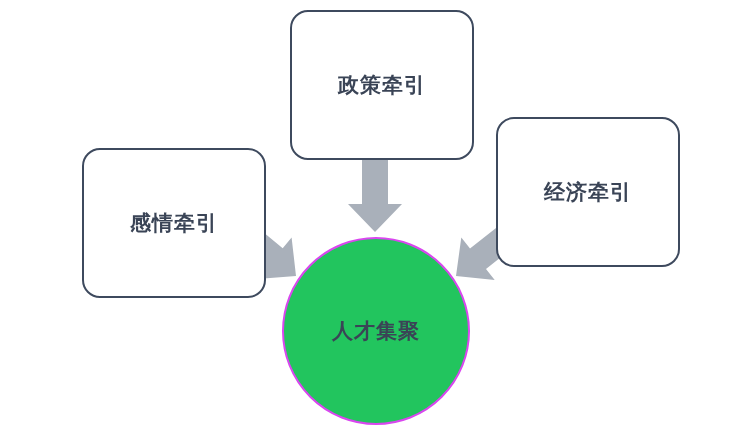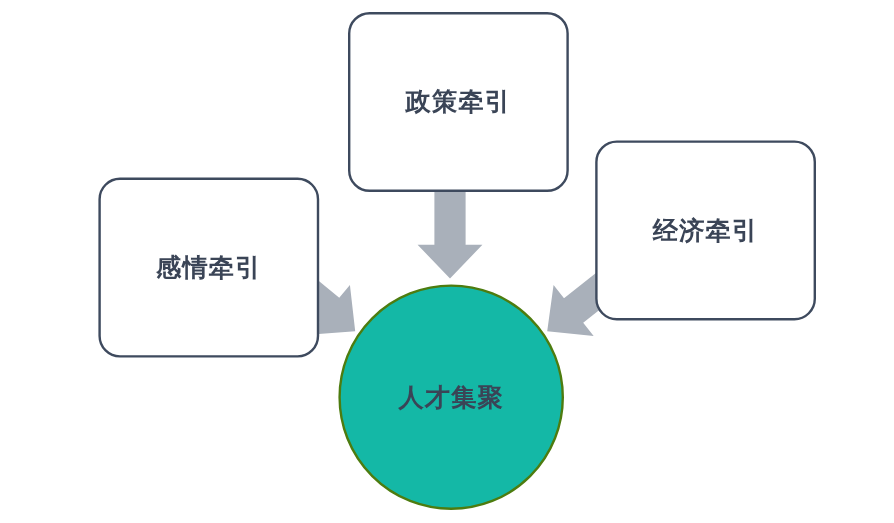--- a/index.html
+++ b/index.html
@@ -43,22 +43,22 @@
   .box-left  { left: 82px;  top: 115px; width: 180px; height: 146px; margin-top: 33px; }
   .box-top   { left: 290px; top: 10px;  width: 180px; height: 146px; }
   .box-right { left: 496px; top: 117px; width: 180px; height: 146px; }
   .center-circle {
     position: absolute;
     z-index: 2;
     left: 282px;
     top: 237px;
     width: 188px;
     height: 188px;
-    background: #14b8a6;
-    border: 2px solid #4d7c0f;
+    background: #22c55e;
+    border: 2px solid #d946ef;
     border-radius: 50%;
     box-sizing: border-box;
     display: flex;
     align-items: center;
     justify-content: center;
   }
   .arrow-poly { fill: #a9b0ba; }
 </style>
 </head>
 <body>

